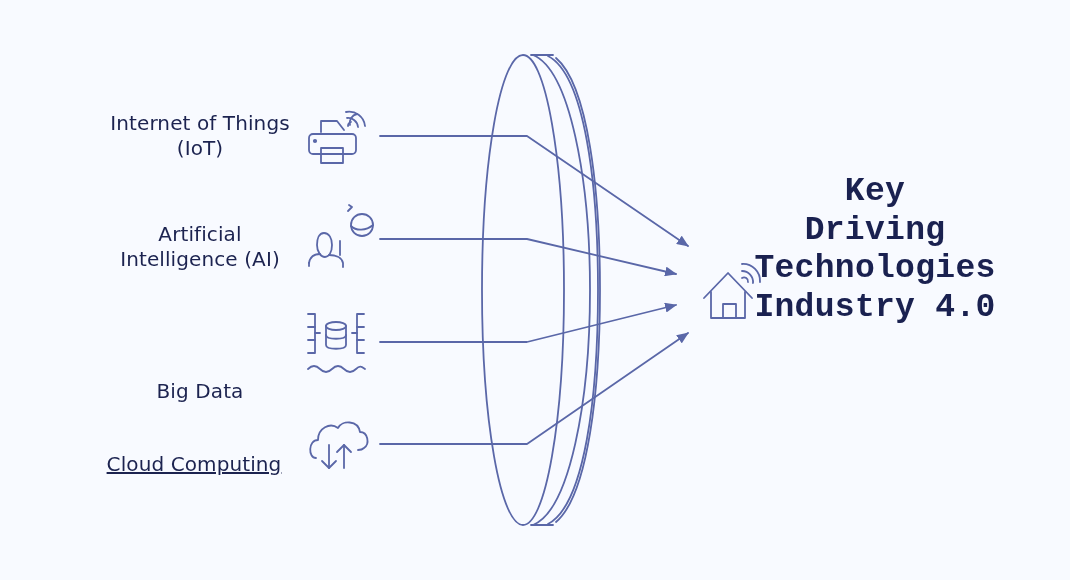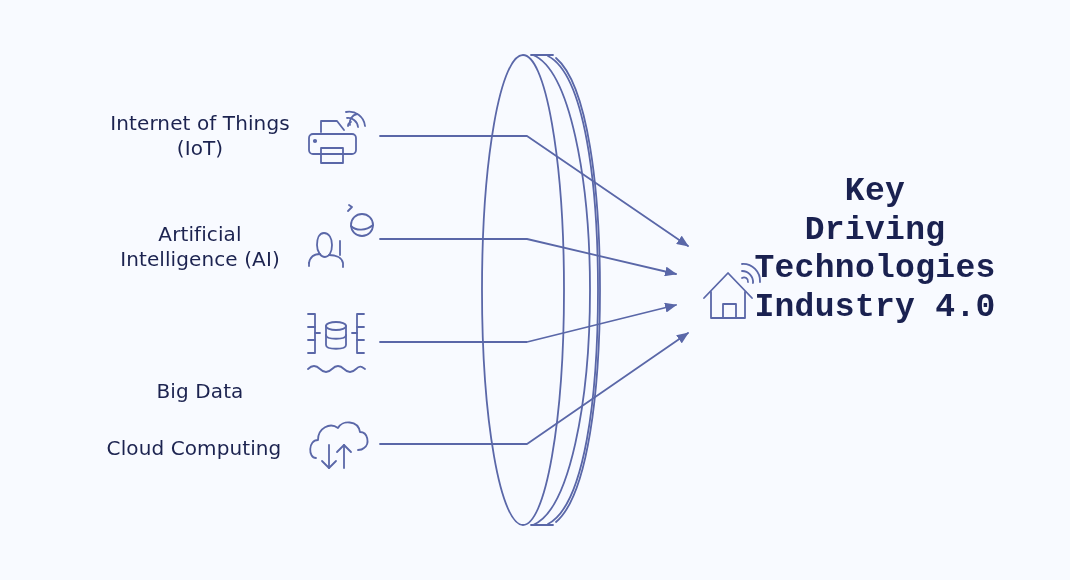--- a/index.html
+++ b/index.html
@@ -56,21 +56,21 @@
     <span>Artificial</span>
     <span>Intelligence (AI)</span>
   </div>
   <div class="label" style="left:90px; top:111px; width:220px;">
     <span>Internet of Things</span>
     <span>(IoT)</span>
   </div>
   <div class="label" style="left:90px; top:332px; width:220px;margin-top:47px;">
     <span>Big Data</span>
   </div>
-  <div class="label" style="left:84px; top:436px; width:220px;">
+  <div class="label" style="left:84px; top:452px; width:220px;text-decoration:underline;">
     <span>Cloud Computing</span>
   </div>
 
   <div class="title">
     <span>Key</span>
     <span>Driving</span>
     <span>Technologies</span>
     <span>Industry 4.0</span>
   </div>
 

